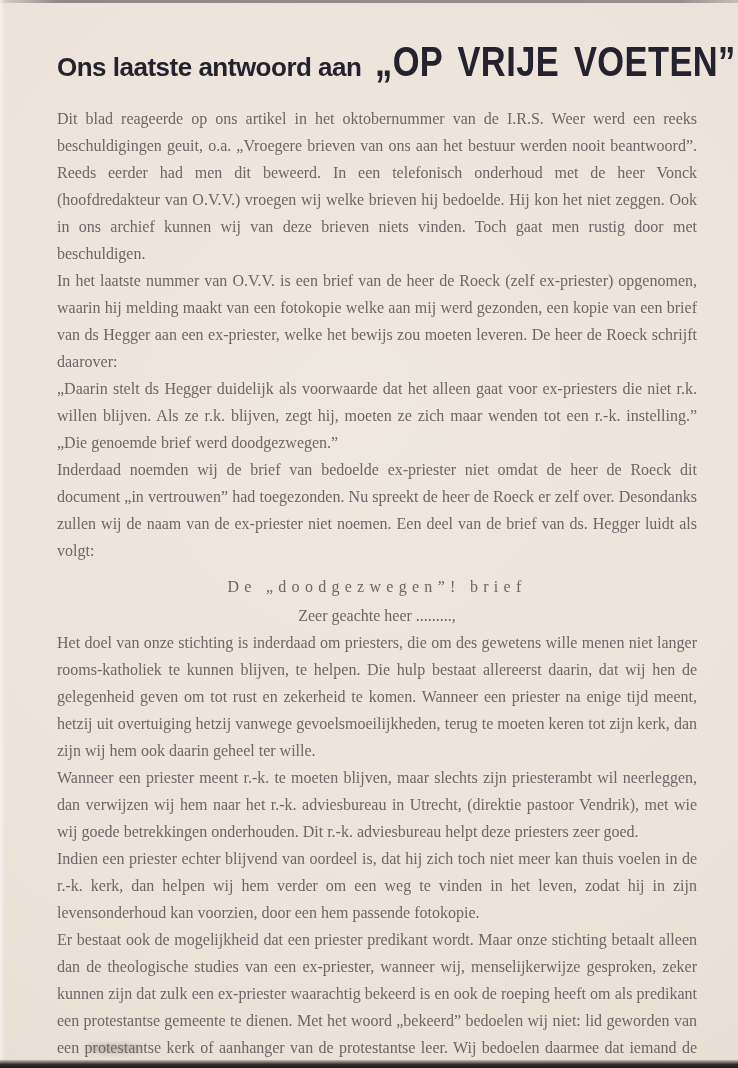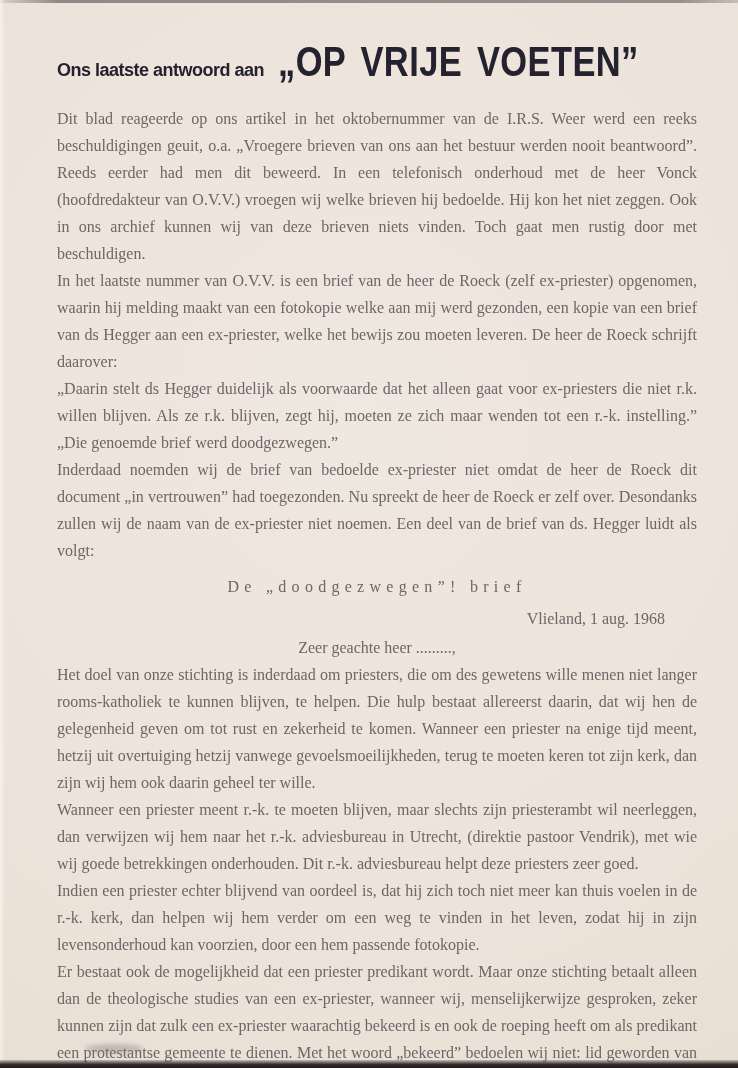--- a/index.html
+++ b/index.html
@@ -56,21 +56,21 @@
   .title {
     margin: 0 0 19px 0;
     display: flex;
     align-items: baseline;
     white-space: nowrap;
     color: #23222e;
     font-family: "Liberation Sans", sans-serif;
     font-weight: 700;
   }
   .title-small {
-    font-size: 18px;
+    font-size: 26px;
     letter-spacing: -0.5px;
   }
   .title-big {
     display: inline-block;
     font-size: 42px;
     letter-spacing: 0.5px;
     word-spacing: 6px;
     margin-left: 14px;
     transform: scaleX(0.82);
     transform-origin: left bottom;
@@ -117,21 +117,20 @@
       <span class="title-big">„OP VRIJE VOETEN”</span>
     </h1>
 
     <div class="body-text">
       <p>Dit blad reageerde op ons artikel in het oktobernummer van de I.R.S. Weer werd een reeks beschuldigingen geuit, o.a. „Vroegere brieven van ons aan het bestuur werden nooit beantwoord”. Reeds eerder had men dit beweerd. In een telefonisch onderhoud met de heer Vonck (hoofdredakteur van O.V.V.) vroegen wij welke brieven hij bedoelde. Hij kon het niet zeggen. Ook in ons archief kunnen wij van deze brieven niets vinden. Toch gaat men rustig door met beschuldigen.</p>
       <p>In het laatste nummer van O.V.V. is een brief van de heer de Roeck (zelf ex-priester) opgenomen, waarin hij melding maakt van een fotokopie welke aan mij werd gezonden, een kopie van een brief van ds Hegger aan een ex-priester, welke het bewijs zou moeten leveren. De heer de Roeck schrijft daarover:</p>
       <p>„Daarin stelt ds Hegger duidelijk als voorwaarde dat het alleen gaat voor ex-priesters die niet r.k. willen blijven. Als ze r.k. blijven, zegt hij, moeten ze zich maar wenden tot een r.-k. instelling.” „Die genoemde brief werd doodgezwegen.”</p>
       <p>Inderdaad noemden wij de brief van bedoelde ex-priester niet omdat de heer de Roeck dit document „in vertrouwen” had toegezonden. Nu spreekt de heer de Roeck er zelf over. Desondanks zullen wij de naam van de ex-priester niet noemen. Een deel van de brief van ds. Hegger luidt als volgt:</p>
 
       <p class="letter-heading">De „doodgezwegen”! brief</p>
-      <p class="dateline">Vlieland, 1 aug. 1968</p>
       <p class="salutation">Zeer geachte heer .........,</p>
       <p>Het doel van onze stichting is inderdaad om priesters, die om des gewetens wille menen niet langer rooms-katholiek te kunnen blijven, te helpen. Die hulp bestaat allereerst daarin, dat wij hen de gelegenheid geven om tot rust en zekerheid te komen. Wanneer een priester na enige tijd meent, hetzij uit overtuiging hetzij vanwege gevoelsmoeilijkheden, terug te moeten keren tot zijn kerk, dan zijn wij hem ook daarin geheel ter wille.</p>
       <p>Wanneer een priester meent r.-k. te moeten blijven, maar slechts zijn priesterambt wil neerleggen, dan verwijzen wij hem naar het r.-k. adviesbureau in Utrecht, (direktie pastoor Vendrik), met wie wij goede betrekkingen onderhouden. Dit r.-k. adviesbureau helpt deze priesters zeer goed.</p>
       <p>Indien een priester echter blijvend van oordeel is, dat hij zich toch niet meer kan thuis voelen in de r.-k. kerk, dan helpen wij hem verder om een weg te vinden in het leven, zodat hij in zijn levensonderhoud kan voorzien, door een hem passende fotokopie.</p>
       <p>Er bestaat ook de mogelijkheid dat een priester predikant wordt. Maar onze stichting betaalt alleen dan de theologische studies van een ex-priester, wanneer wij, menselijkerwijze gesproken, zeker kunnen zijn dat zulk een ex-priester waarachtig bekeerd is en ook de roeping heeft om als predikant een protestantse gemeente te dienen. Met het woord „bekeerd” bedoelen wij niet: lid geworden van een protestantse kerk of aanhanger van de protestantse leer. Wij bedoelen daarmee dat iemand de zondigheid van zijn leven voor God belijdt en tegelijk gelovig zijn vertrouwen stelt in de redding door Jezus Christus alleen, door genade alleen. Wij menen dat zulk een bekering een ervaring is, die een mens aangrijpt in heel zijn persoonlijk-</p>
 
       <div class="page-number">26</div>
     </div>
   </div>
 

